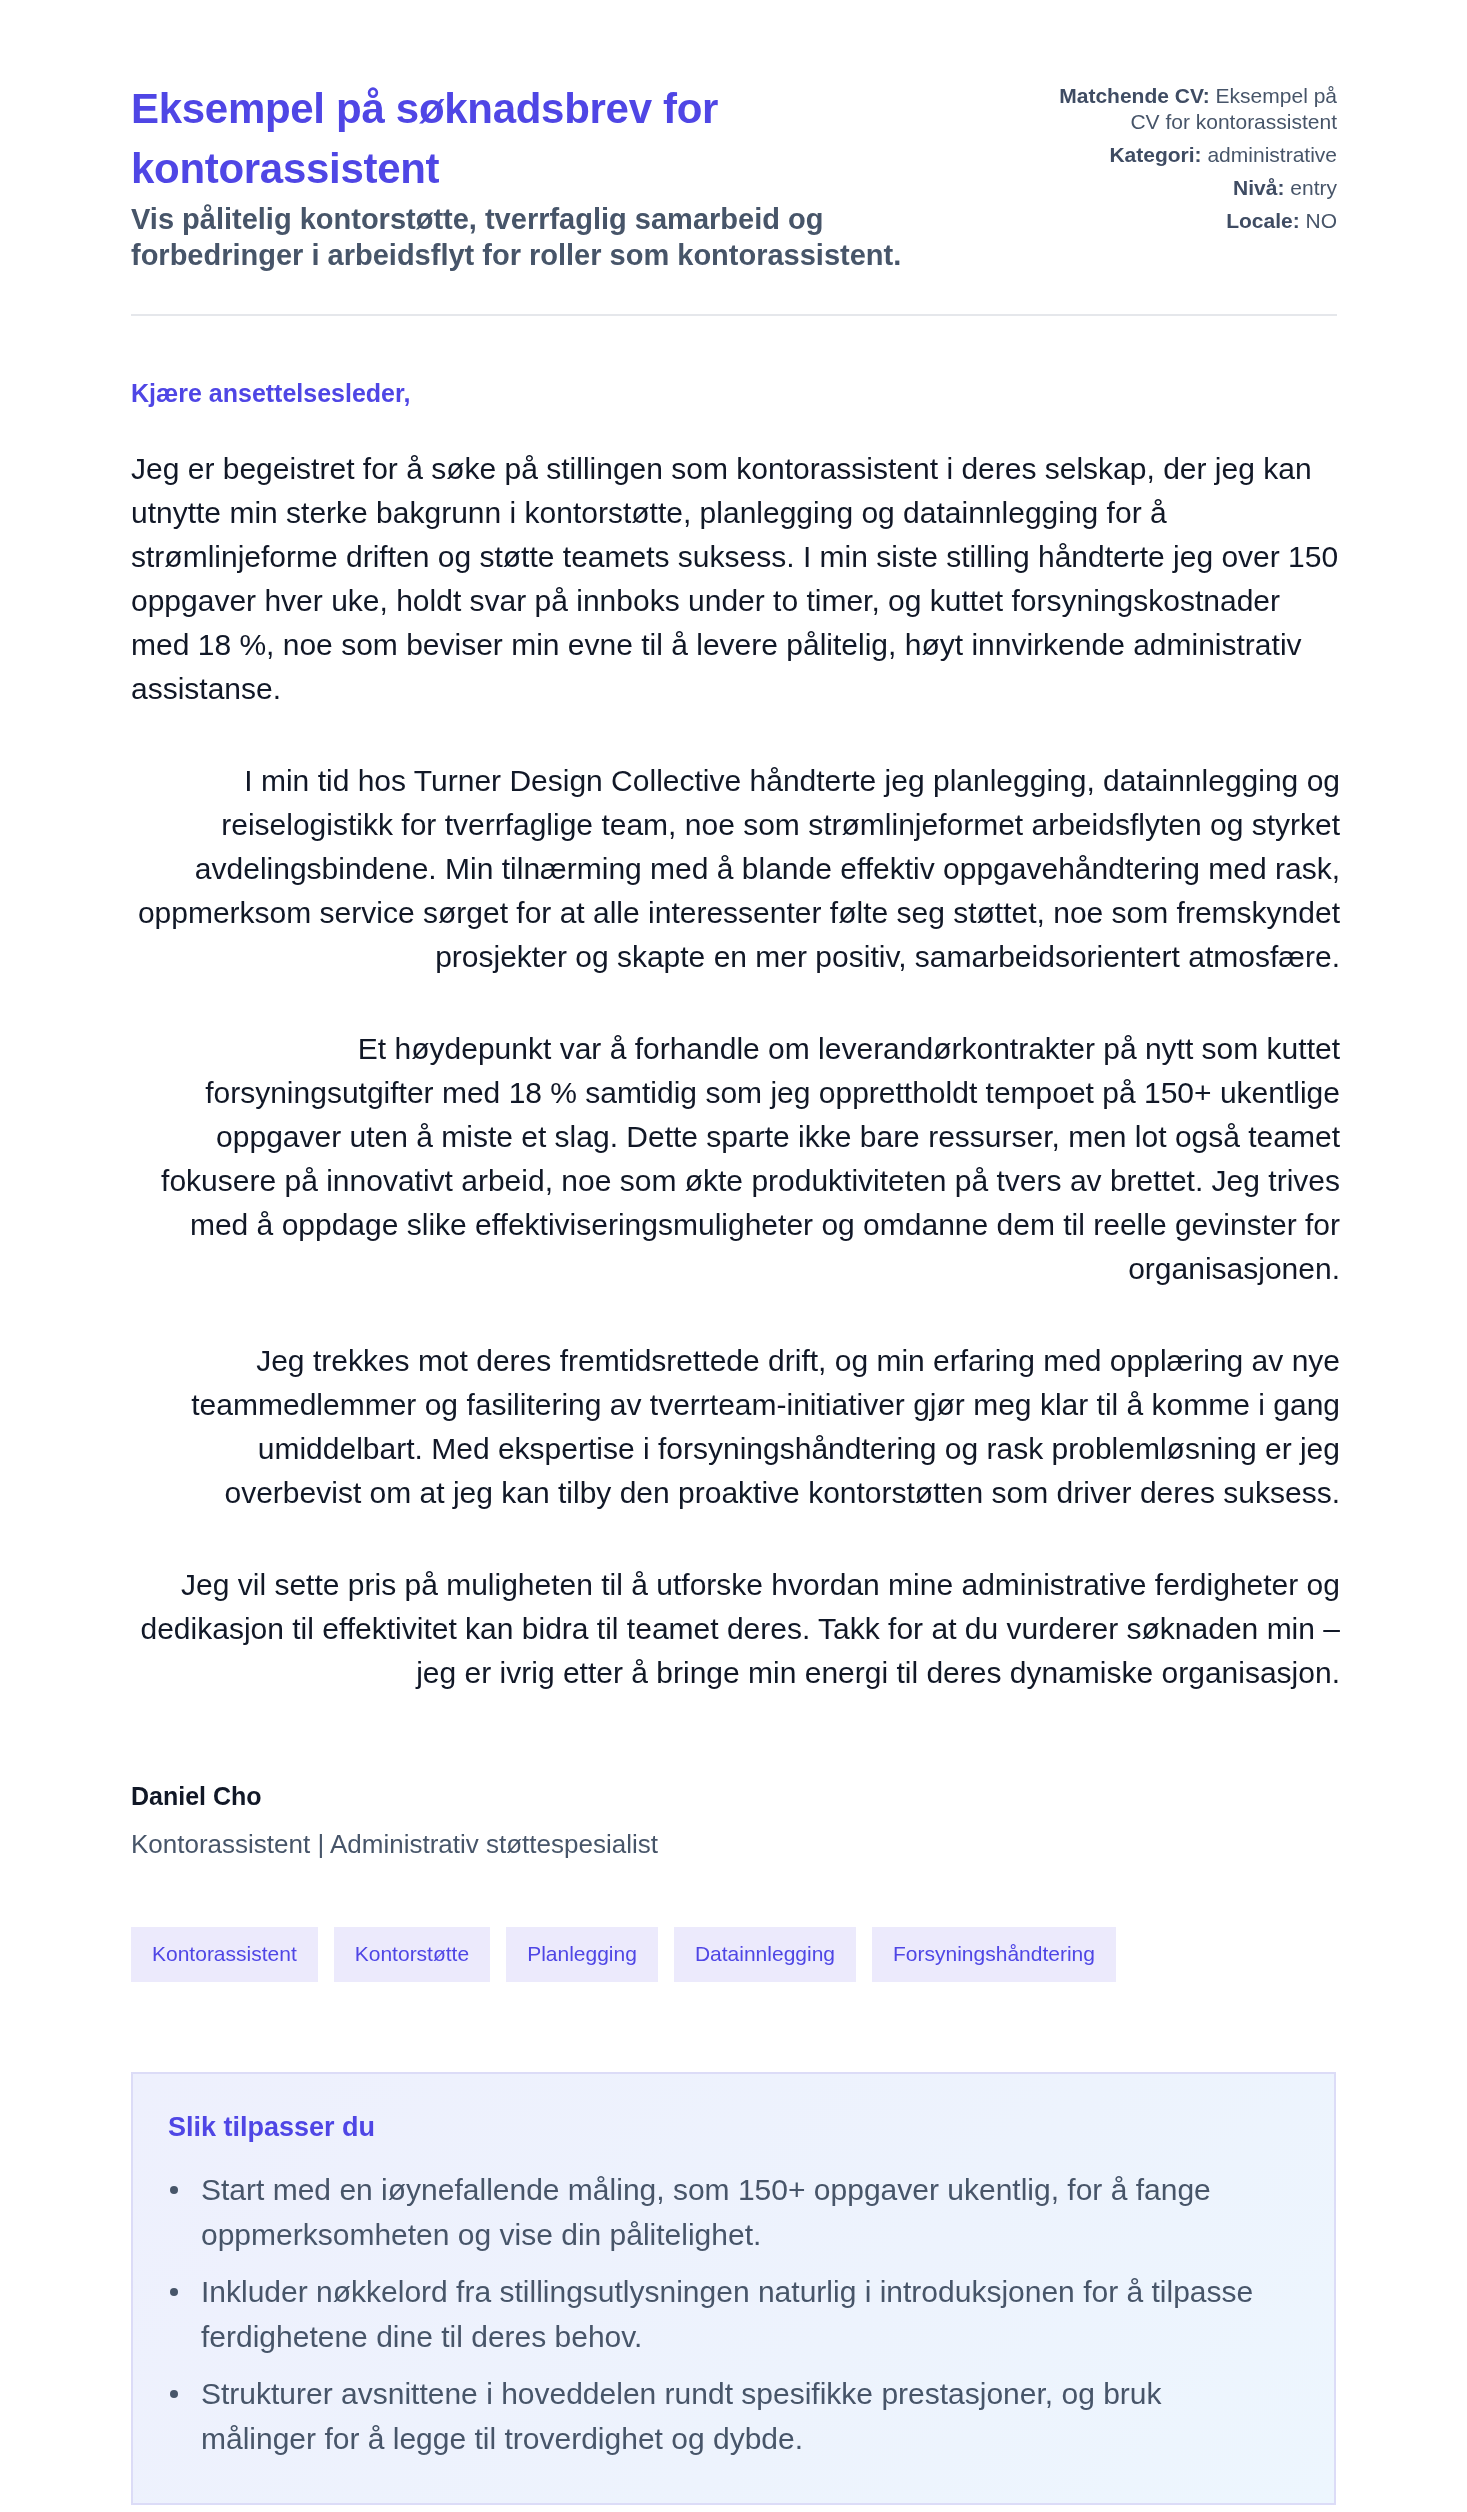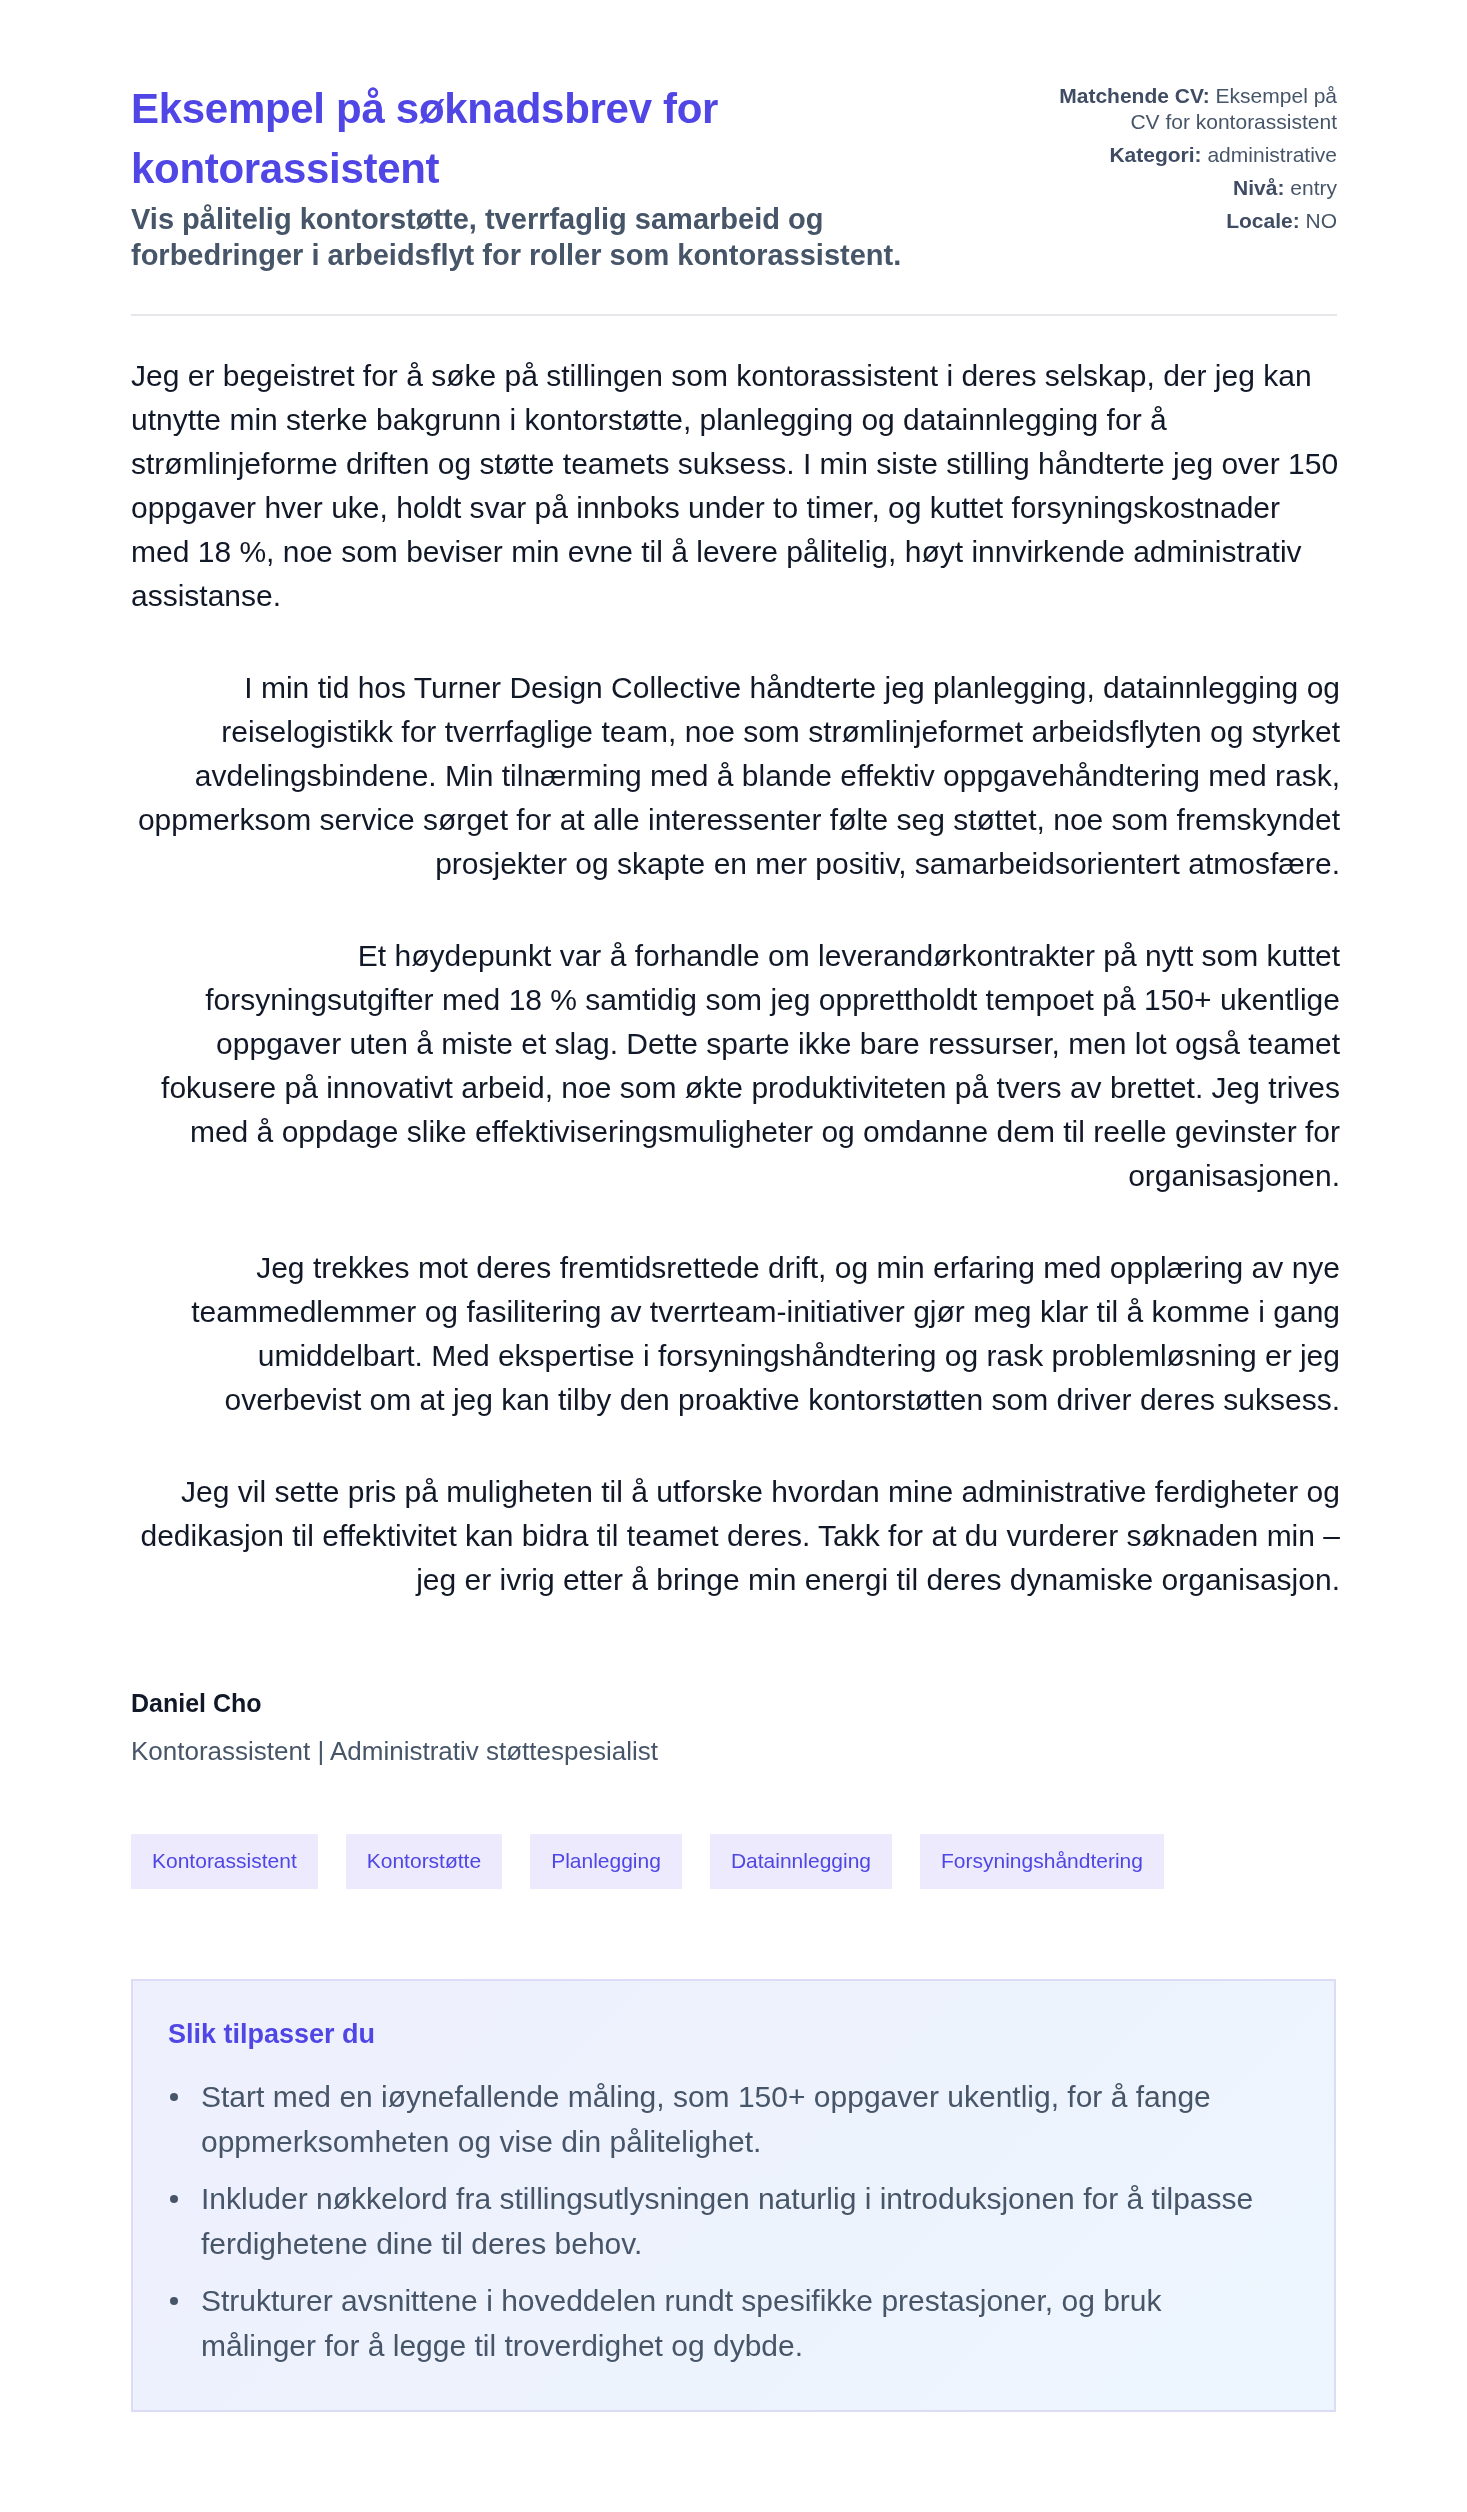--- a/index.html
+++ b/index.html
@@ -83,21 +83,21 @@
       margin-top: 15.5px;
       font-size: 26px;
       line-height: 33px;
       color: #475569;
     }
 
     
     .tags {
       margin-top: 66px;
       display: flex;
-      gap: 28px;
+      gap: 16px;
     }
     .tag {
       height: 55px;
       padding: 0 21px;
       display: flex;
       align-items: center;
       background: #eceafc;
       color: #4f46e5;
       font-size: 21px;
       font-weight: 500;
@@ -164,20 +164,21 @@
         <span>entry</span>
       </div>
       <div class="row">
         <span class="k">Locale:</span>
         <span>NO</span>
       </div>
     </div>
   </header>
 
   <section>
+    <p class="salutation">Kjære ansettelsesleder,</p>
     <p class="body-p">Jeg er begeistret for å søke på stillingen som kontorassistent i deres selskap, der jeg kan utnytte min sterke bakgrunn i kontorstøtte, planlegging og datainnlegging for å strømlinjeforme driften og støtte teamets suksess. I min siste stilling håndterte jeg over 150 oppgaver hver uke, holdt svar på innboks under to timer, og kuttet forsyningskostnader med 18 %, noe som beviser min evne til å levere pålitelig, høyt innvirkende administrativ assistanse.</p>
     <p class="body-p">I min tid hos Turner Design Collective håndterte jeg planlegging, datainnlegging og reiselogistikk for tverrfaglige team, noe som strømlinjeformet arbeidsflyten og styrket avdelingsbindene. Min tilnærming med å blande effektiv oppgavehåndtering med rask, oppmerksom service sørget for at alle interessenter følte seg støttet, noe som fremskyndet prosjekter og skapte en mer positiv, samarbeidsorientert atmosfære.</p>
     <p class="body-p">Et høydepunkt var å forhandle om leverandørkontrakter på nytt som kuttet forsyningsutgifter med 18 % samtidig som jeg opprettholdt tempoet på 150+ ukentlige oppgaver uten å miste et slag. Dette sparte ikke bare ressurser, men lot også teamet fokusere på innovativt arbeid, noe som økte produktiviteten på tvers av brettet. Jeg trives med å oppdage slike effektiviseringsmuligheter og omdanne dem til reelle gevinster for organisasjonen.</p>
     <p class="body-p">Jeg trekkes mot deres fremtidsrettede drift, og min erfaring med opplæring av nye teammedlemmer og fasilitering av tverrteam-initiativer gjør meg klar til å komme i gang umiddelbart. Med ekspertise i forsyningshåndtering og rask problemløsning er jeg overbevist om at jeg kan tilby den proaktive kontorstøtten som driver deres suksess.</p>
     <p class="body-p">Jeg vil sette pris på muligheten til å utforske hvordan mine administrative ferdigheter og dedikasjon til effektivitet kan bidra til teamet deres. Takk for at du vurderer søknaden min – jeg er ivrig etter å bringe min energi til deres dynamiske organisasjon.</p>
 
     <div class="signature">
       <div class="sig-name">Daniel Cho</div>
       <div class="sig-title">Kontorassistent | Administrativ støttespesialist</div>
     </div>

